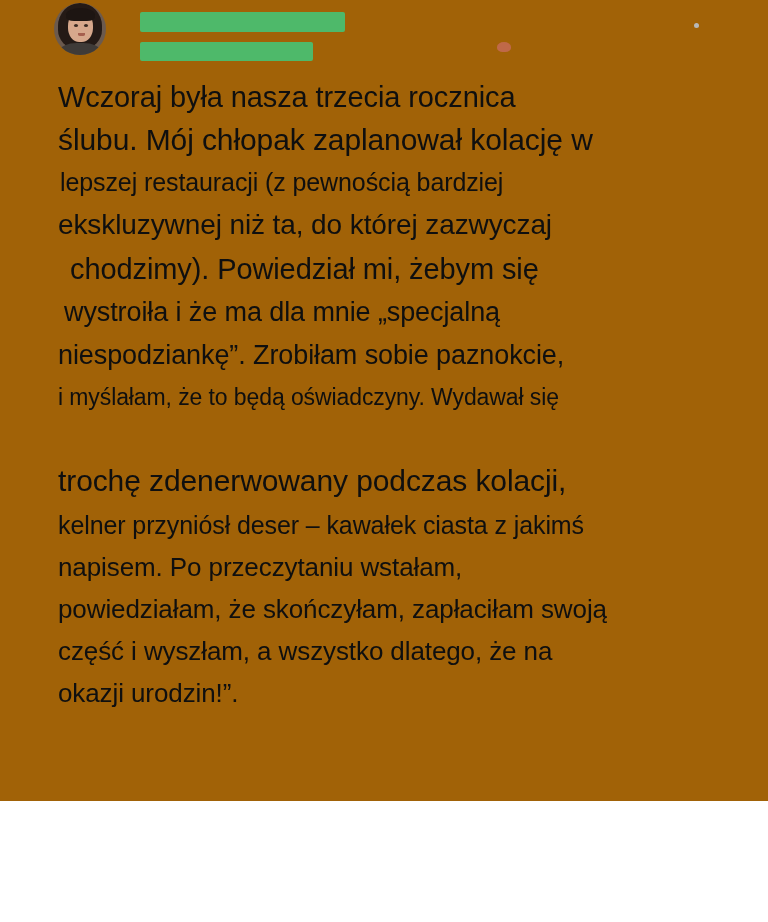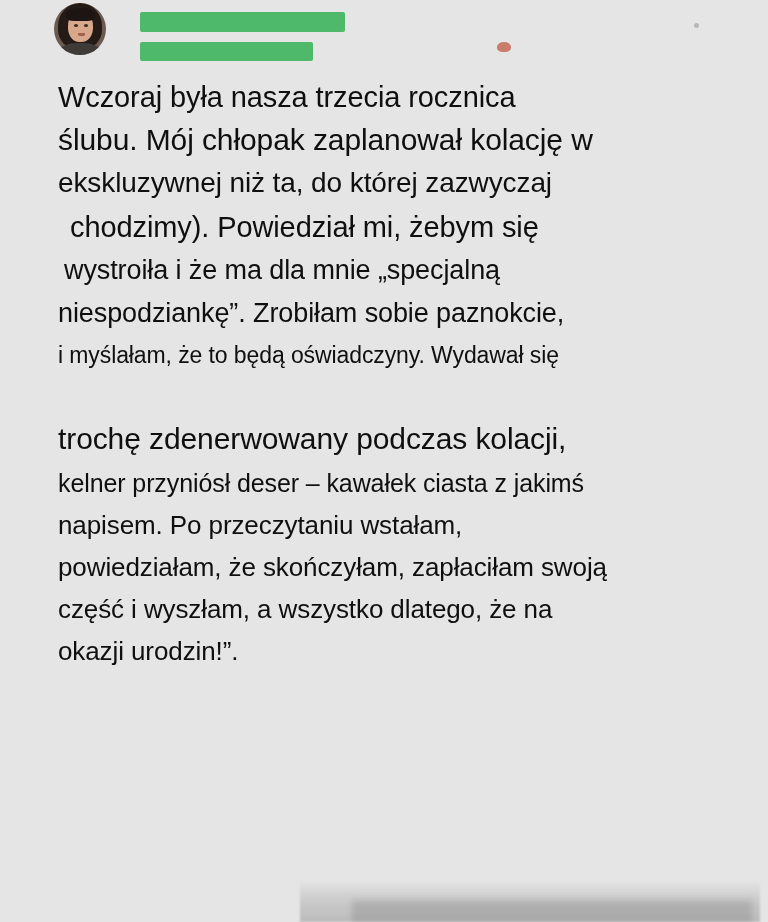--- a/index.html
+++ b/index.html
@@ -10,22 +10,22 @@
     width: 768px;
     height: 922px;
     background: #ffffff;
     font-family: "Liberation Sans", sans-serif;
     overflow: hidden;
     position: relative;
   }
   .post {
     position: relative;
     width: 768px;
-    height: 922px;
-    background: #e5e5e5;
+    height: 801px;
+    background: #a16207;
     overflow: hidden;
   }
   .post-header {
     position: relative;
     height: 76px;
     padding: 6px 0 0 52px;
     box-sizing: border-box;
   }
   .avatar {
     position: absolute;
@@ -200,20 +200,21 @@
     </div>
     <div class="redaction-bar redaction-1"></div>
     <div class="redaction-bar redaction-2"></div>
     <div class="tiny-mark-1"></div>
     <div class="tiny-mark-2"></div>
   </div>
 
   <div class="post-body">
     <span class="line l1">Wczoraj była nasza trzecia rocznica</span>
     <span class="line l2">ślubu. Mój chłopak zaplanował kolację w</span>
+    <span class="line l3">lepszej restauracji (z pewnością bardziej</span>
     <span class="line l4">ekskluzywnej niż ta, do której zazwyczaj</span>
     <span class="line l5">chodzimy). Powiedział mi, żebym się</span>
     <span class="line l6">wystroiła i że ma dla mnie „specjalną</span>
     <span class="line l7">niespodziankę”. Zrobiłam sobie paznokcie,</span>
     <span class="line l9">i myślałam, że to będą oświadczyny. Wydawał się</span>
     <span class="line l10">trochę zdenerwowany podczas kolacji,</span>
     <span class="line l12">kelner przyniósł deser – kawałek ciasta z jakimś</span>
     <span class="line l13">napisem. Po przeczytaniu wstałam,</span>
     <span class="line l14">powiedziałam, że skończyłam, zapłaciłam swoją</span>
     <span class="line l15">część i wyszłam, a wszystko dlatego, że na</span>

